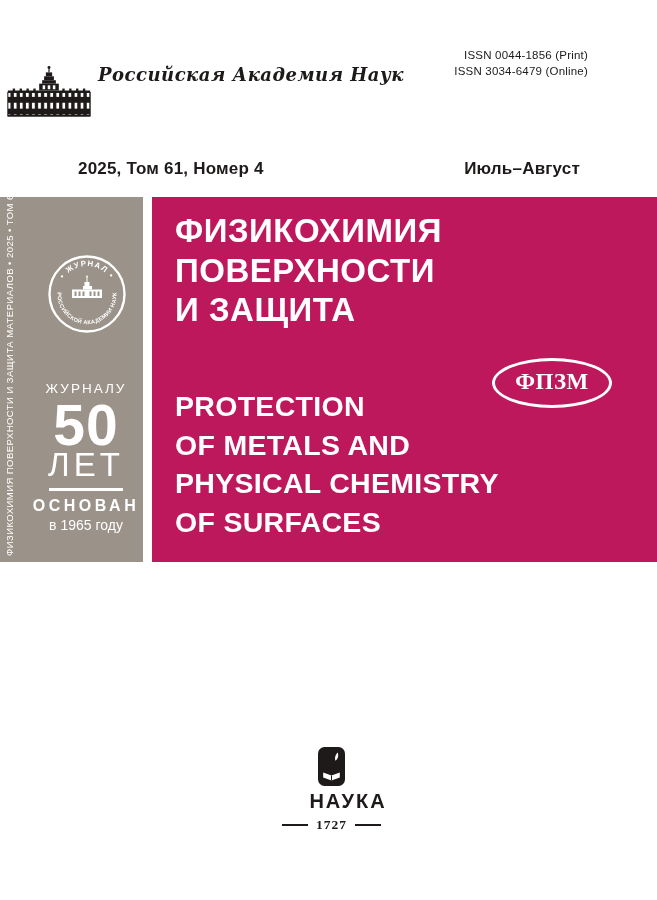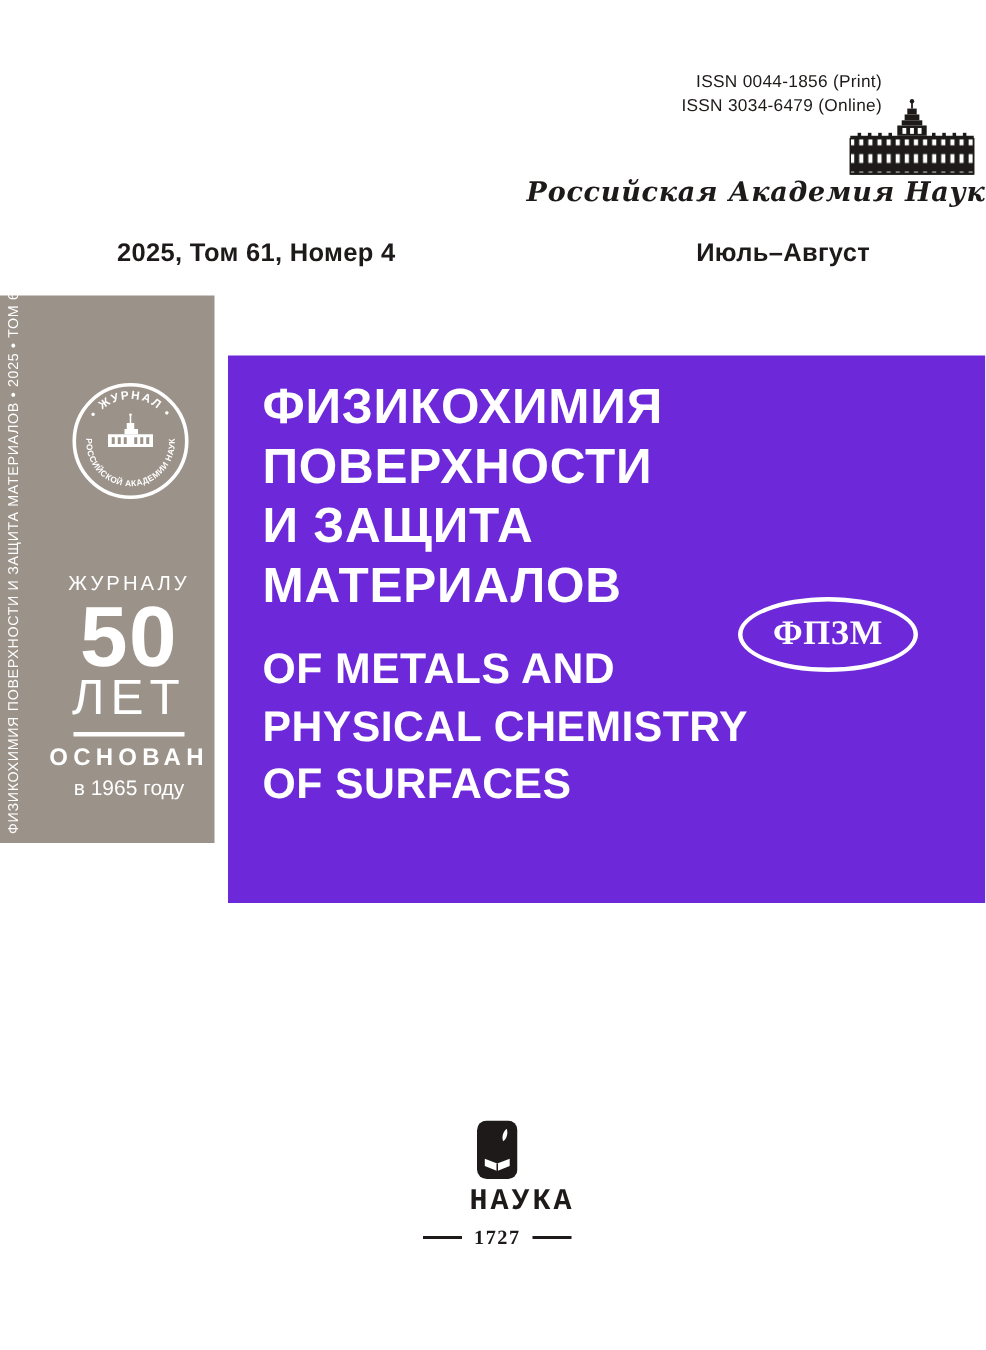--- a/index.html
+++ b/index.html
@@ -5,40 +5,39 @@
   html,body { margin:0; padding:0; background:#ffffff; }
   .page {
     position:relative; width:657px; height:900px; background:#ffffff;
     font-family:"Liberation Sans", sans-serif; overflow:hidden; color:#1d1a19;border-radius:31px;
   }
   
   .issn {
     position:absolute; top:48px; right:69px; text-align:right;
     font-size:11.5px; line-height:15.5px; letter-spacing:0.2px; font-weight:500;
   }
-  .ras-emblem { position:absolute; top:64px; left:0; right:0; display:flex; flex-direction:column; align-items:flex-end; }
+  .ras-emblem { position:absolute; top:64px; left:0; right:0; display:flex; flex-direction:row; align-items:flex-start; }
   .ras-building { display:block; }
   .ras-script {
     margin-top:0px; font-family:"DejaVu Serif", serif; font-style:italic; font-weight:600;
     font-size:18px; letter-spacing:0.5px; color:#1d1a19;
   }
   .issue-row {
     position:absolute; top:159px; left:78px; right:77px;
     display:flex; justify-content:space-between;
     font-size:17px; font-weight:700; letter-spacing:0.2px;text-align:center;
   }
   
   .sidebar {
     position:absolute; left:0; top:197px; width:143px; height:365px;
     background:#9B9289;
   }
   .main-panel {
     position:absolute; left:152px; top:197px; width:505px; height:365px;
-    background:#6d28d9;
-    margin-top:40px;
+    background:#be185d;
   }
   
   .vertical-text {
     position:absolute; left:4px; top:359px;
     transform-origin:0 0; transform:rotate(-90deg);
     white-space:nowrap; color:#ffffff;
     font-size:9.5px; letter-spacing:0.45px; font-weight:500;
   }
   .seal { position:absolute; left:46px; top:56px; }
   .anniv { position:absolute; left:30px; top:184px; width:112px; text-align:center; color:#ffffff; }
@@ -64,21 +63,21 @@
     color:#ffffff; font-family:"Liberation Serif", serif;
     font-size:23px; font-weight:700; letter-spacing:0.5px; padding-bottom:2px;
   }
   
   .publisher {
     position:absolute; top:747px; left:0; right:0;
     display:flex; flex-direction:column; align-items:center; color:#1d1a19;
     transform:translateX(3px);
   }
   .pub-name {
-    margin-top:4px; font-family:Liberation Mono, monospace; font-weight:700;
+    margin-top:4px; font-family:Liberation Sans, sans-serif; font-weight:700;
     font-size:20px; letter-spacing:2px;margin-left:33px;
   }
   .pub-year-row { margin-top:4px; display:flex; align-items:center; gap:8px; }
   .pub-dash { width:26px; height:1.6px; background:#1d1a19; }
   .pub-year { font-family:"Liberation Serif", serif; font-weight:700; font-size:13.5px; letter-spacing:1px; }
 </style>
 </head>
 <body>
 
 <div class="page">
@@ -165,23 +164,23 @@
       <div class="founded-label">ОСНОВАН</div>
       <div class="founded-year">в 1965 году</div>
     </div>
   </div>
 
   <div class="main-panel">
     <div class="title-ru">
       <div>ФИЗИКОХИМИЯ</div>
       <div>ПОВЕРХНОСТИ</div>
       <div>И ЗАЩИТА</div>
-      <div>МАТЕРИАЛОВ</div>
     </div>
     <div class="title-en">
+      <div>PROTECTION</div>
       <div>OF METALS AND</div>
       <div>PHYSICAL CHEMISTRY</div>
       <div>OF SURFACES</div>
     </div>
     <div class="badge">ФПЗМ</div>
   </div>
 
   <div class="publisher">
     <svg width="27" height="39" viewBox="0 0 27 39">
       <rect x="0" y="0" width="27" height="39" rx="6.5" fill="#1d1a19"></rect>

